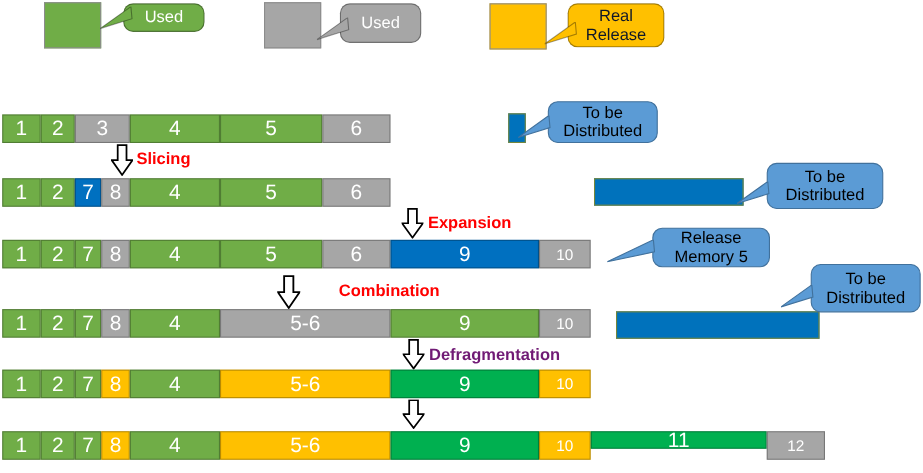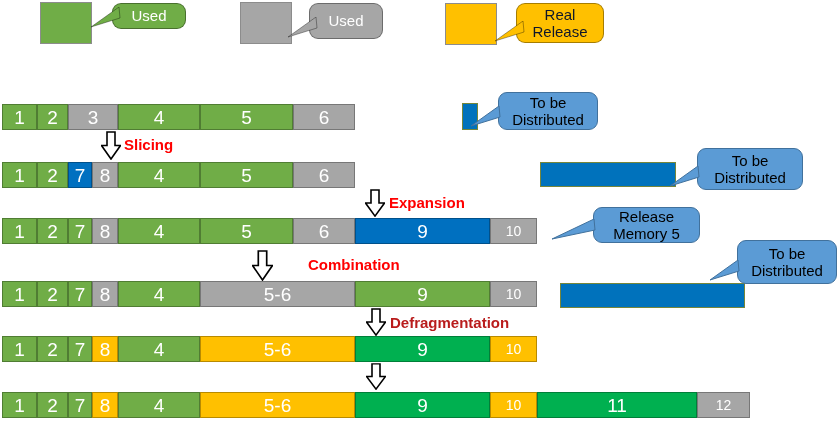--- a/index.html
+++ b/index.html
@@ -89,21 +89,21 @@
     <div class="seg" style="left: 355px; top: 336px; width: 135px; height: 26px; background: rgb(0, 176, 80);">9</div>
     <div class="seg small" style="left: 490px; top: 336px; width: 47px; height: 26px; background: rgb(255, 192, 0);">10</div>
     <div class="seg" style="left: 2px; top: 392px; width: 35px; height: 26px; background: rgb(112, 173, 71);">1</div>
     <div class="seg" style="left: 37px; top: 392px; width: 31px; height: 26px; background: rgb(112, 173, 71);">2</div>
     <div class="seg" style="left: 68px; top: 392px; width: 24px; height: 26px; background: rgb(112, 173, 71);">7</div>
     <div class="seg" style="left: 92px; top: 392px; width: 26px; height: 26px; background: rgb(255, 192, 0);">8</div>
     <div class="seg" style="left: 118px; top: 392px; width: 82px; height: 26px; background: rgb(112, 173, 71);">4</div>
     <div class="seg" style="left: 200px; top: 392px; width: 155px; height: 26px; background: rgb(255, 192, 0);">5-6</div>
     <div class="seg" style="left: 355px; top: 392px; width: 135px; height: 26px; background: rgb(0, 176, 80);">9</div>
     <div class="seg small" style="left: 490px; top: 392px; width: 47px; height: 26px; background: rgb(255, 192, 0);">10</div>
-    <div class="seg" style="left: 537px; top: 392px; width: 160px; height: 26px; background: rgb(0, 176, 80);">11</div>
+    <div class="seg" style="left: 537px; top: 392px; width: 160px; height: 16px; background: rgb(0, 176, 80);">11</div>
     <div class="seg small" style="left: 697px; top: 392px; width: 53px; height: 26px; background: rgb(166, 166, 166);">12</div>
     <div class="block" style="left: 462px; top: 103px; width: 16px; height: 27px; background: rgb(0, 114, 188);"></div>
     <div class="block" style="left: 540px; top: 162px; width: 136px; height: 25px; background: rgb(0, 114, 188);"></div>
     <div class="block" style="left: 560px; top: 283px; width: 185px; height: 25px; background: rgb(0, 114, 188);"></div>
     <div class="bubble" style="left: 498px; top: 92px; width: 100px; height: 38px; background: rgb(91, 155, 213); border: 1.5px solid rgb(65, 113, 156); color: rgb(0, 0, 0);">
       <div>To be</div>
       <div>Distributed</div>
       <div class="tail" style="left: -28px; bottom: -2px;"><svg width="30" height="22" viewBox="0 0 30 22">
      <polygon points="28,0 0,20 29,11" fill="#5B9BD5" stroke="#41719C" stroke-width="1"></polygon>
         </svg></div>
@@ -137,17 +137,17 @@
     <polygon points="6,1 14,1 14,15 19.5,15 10,29 0.5,15 6,15" fill="#ffffff" stroke="#000000" stroke-width="1.6" stroke-linejoin="miter"></polygon>
       </svg></div>
     <div class="steplabel" style="left: 389px; top: 194px; color: rgb(255, 0, 0);">Expansion</div>
     <div class="arrow" style="left: 252px; top: 250px; width: 21px; height: 31px;"><svg width="21" height="31" viewBox="0 0 20 30" preserveAspectRatio="none">
     <polygon points="6,1 14,1 14,15 19.5,15 10,29 0.5,15 6,15" fill="#ffffff" stroke="#000000" stroke-width="1.6" stroke-linejoin="miter"></polygon>
       </svg></div>
     <div class="steplabel" style="left: 273px; top: 256px; color: rgb(255, 0, 0); margin-left: 35px;">Combination</div>
     <div class="arrow" style="left: 366px; top: 308px; width: 20px; height: 28px;"><svg width="20" height="28" viewBox="0 0 20 30" preserveAspectRatio="none">
     <polygon points="6,1 14,1 14,15 19.5,15 10,29 0.5,15 6,15" fill="#ffffff" stroke="#000000" stroke-width="1.6" stroke-linejoin="miter"></polygon>
       </svg></div>
-    <div class="steplabel" style="left: 390px; top: 314px; color: #b91c1c;">Defragmentation</div>
+    <div class="steplabel" style="left: 390px; top: 314px; color: #701a75;">Defragmentation</div>
     <div class="arrow" style="left: 366px; top: 363px; width: 20px; height: 27px;"><svg width="20" height="27" viewBox="0 0 20 30" preserveAspectRatio="none">
     <polygon points="6,1 14,1 14,15 19.5,15 10,29 0.5,15 6,15" fill="#ffffff" stroke="#000000" stroke-width="1.6" stroke-linejoin="miter"></polygon>
       </svg></div>
   </div>
 
 </body></html>

